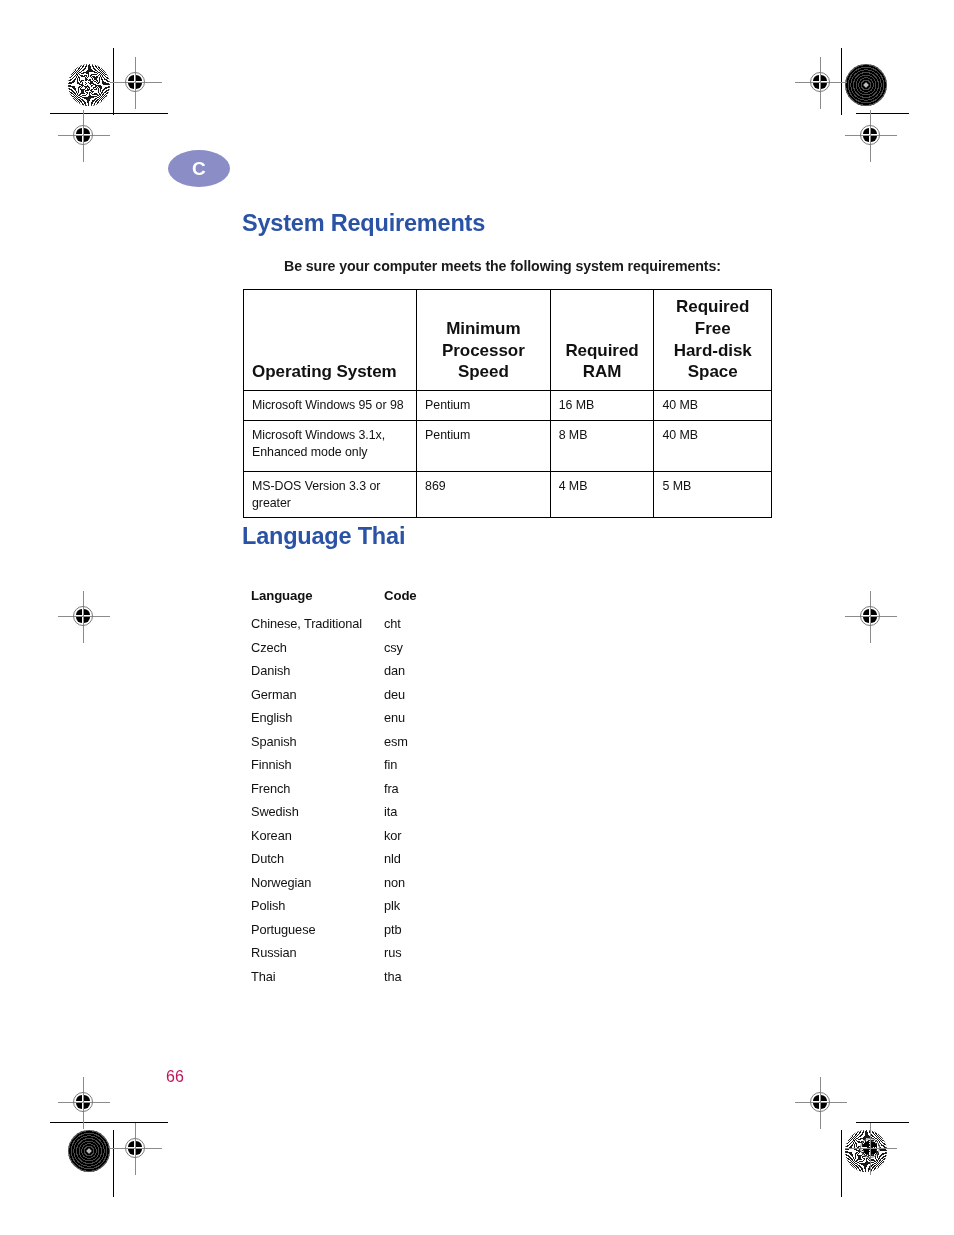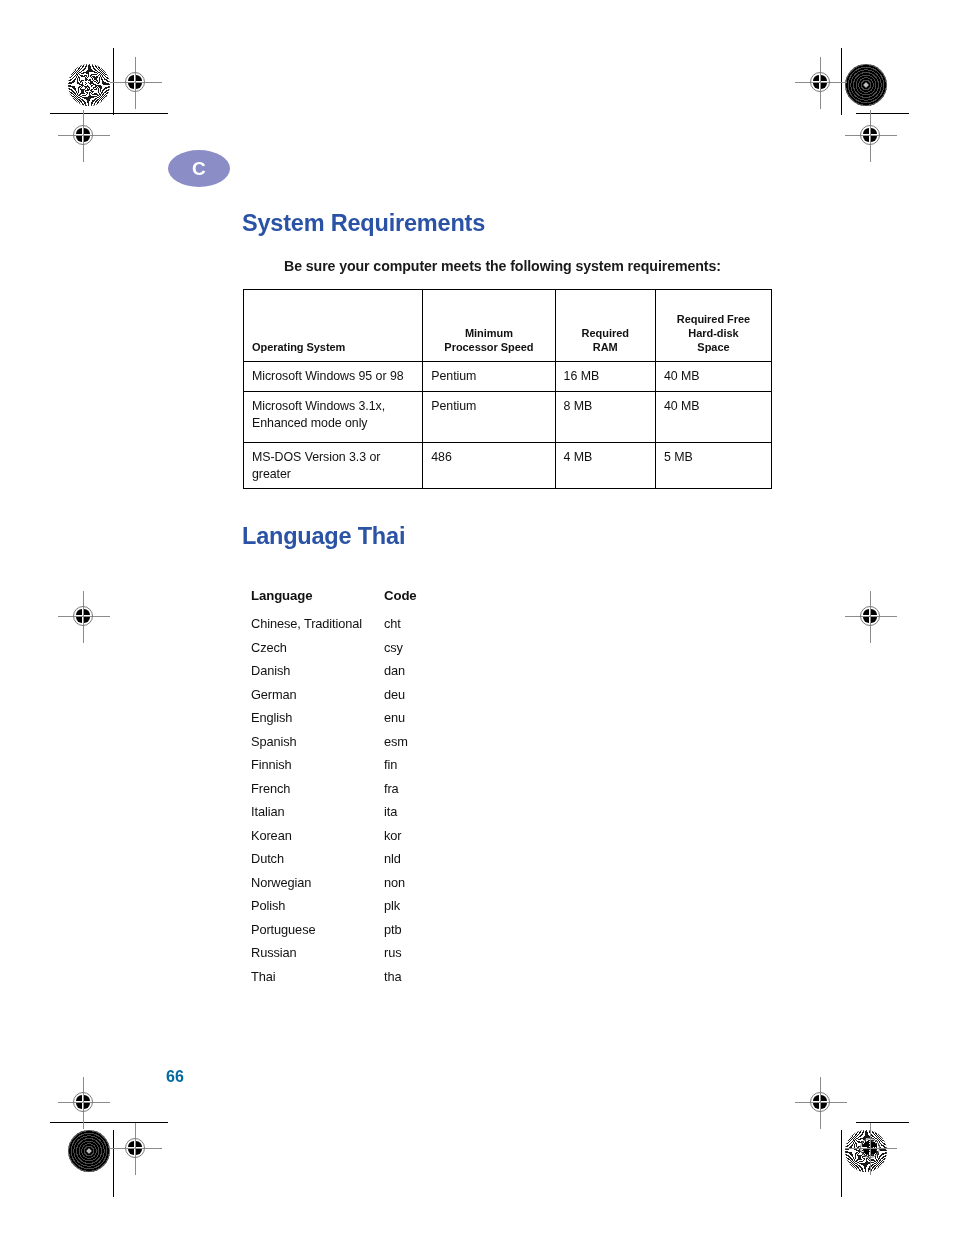--- a/index.html
+++ b/index.html
@@ -153,21 +153,21 @@
   table.req-table td {
     border: 1.2px solid #000;
     padding: 6px 8px;
     vertical-align: top;
     letter-spacing: -0.05px;
   }
   table.req-table thead th {
     vertical-align: bottom;
     text-align: center;
     font-weight: bold;
-    font-size: 11px;
+    font-size: 17px;
     height: 58px;
     line-height: 1.28;
     padding-bottom: 7px;
   }
   table.req-table thead th.col-os { text-align: left; }
   table.req-table tbody td {
     height: 17px;
     line-height: 1.35;
   }
   table.req-table tbody tr.tall td { height: 38px; }
@@ -196,22 +196,22 @@
     margin-top: 28px;
   }
   .lang-name { width: 133px; letter-spacing: -0.1px; }
   .lang-code { width: 90px; letter-spacing: -0.1px; }
 
   .page-number {
     position: absolute;
     left: 166px;
     top: 1068px;
     font-size: 16px;
-    font-weight: bold;
-    color: #0369a1;
+    font-weight: normal;
+    color: #be185d;
   }
 </style>
 </head>
 <body>
 
 <div id="page">
 
   <div>
 
     <div class="trim-line-v" style="left:113px; top:48px;  height:67px;"></div>
@@ -384,21 +384,21 @@
           <span>Enhanced mode only</span>
         </td>
         <td>Pentium</td>
         <td>8 MB</td>
         <td>40 MB</td>
       </tr>
       <tr>
         <td>
           <span>MS-DOS Version 3.3 or greater</span>
         </td>
-        <td>486</td>
+        <td>869</td>
         <td>4 MB</td>
         <td>5 MB</td>
       </tr>
     </tbody>
   </table>
 
   <h1 id="heading-language" class="section-heading">Language Thai</h1>
 
   <div class="lang-list" id="lang-list">
     <div class="lang-row header">
@@ -431,21 +431,21 @@
       </div>
       <div class="lang-row">
         <div class="lang-name">Finnish</div>
         <div class="lang-code">fin</div>
       </div>
       <div class="lang-row">
         <div class="lang-name">French</div>
         <div class="lang-code">fra</div>
       </div>
       <div class="lang-row">
-        <div class="lang-name">Italian</div>
+        <div class="lang-name">Swedish</div>
         <div class="lang-code">ita</div>
       </div>
       <div class="lang-row">
         <div class="lang-name">Korean</div>
         <div class="lang-code">kor</div>
       </div>
       <div class="lang-row">
         <div class="lang-name">Dutch</div>
         <div class="lang-code">nld</div>
       </div>

